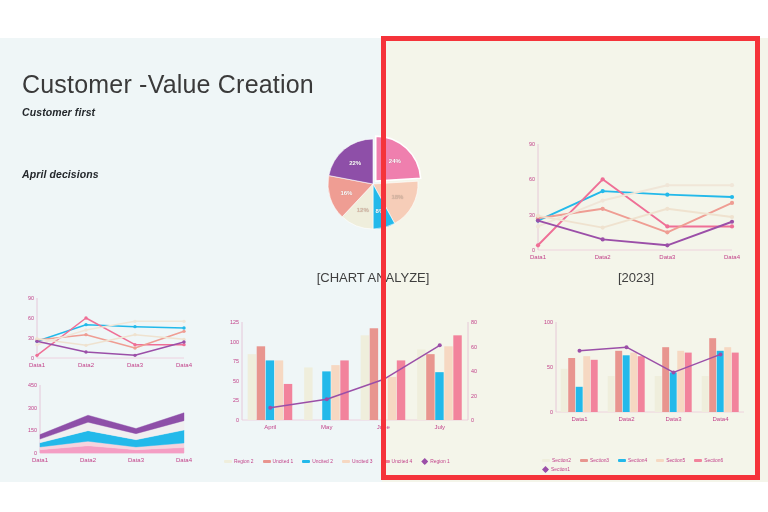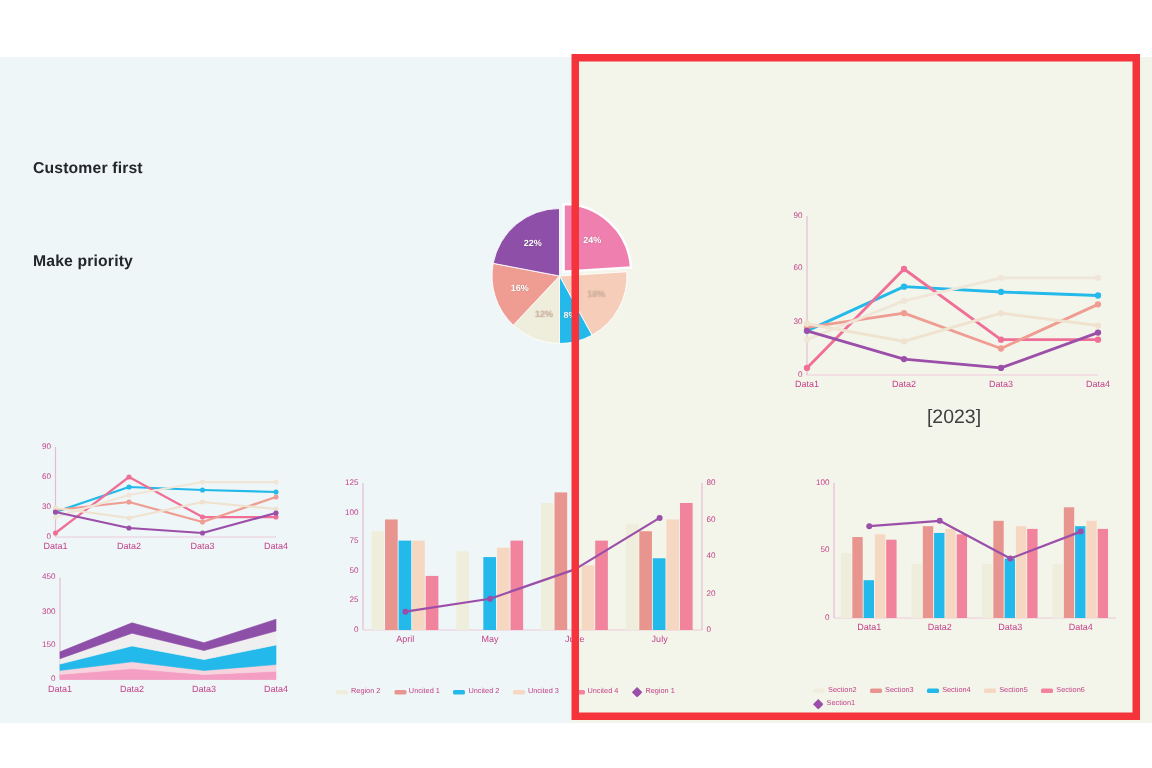--- a/index.html
+++ b/index.html
@@ -11,21 +11,21 @@
   #slide{position:absolute;left:0;top:38px;width:768px;height:444px;background:#eff6f7;overflow:hidden;}
   
   #slide-right-tint{position:absolute;left:382px;top:0;width:386px;height:444px;background:#f4f5ea;}
 
   
   #red-box{position:absolute;left:381px;top:36px;width:379px;height:444px;border:5px solid #f5333a;box-sizing:border-box;pointer-events:none;z-index:40;}
 
   
   .title{position:absolute;left:22px;top:32px;font-size:25px;color:#3a3a3a;letter-spacing:.2px;font-weight:400;white-space:nowrap;}
   .copy{position:absolute;left:22px;color:#23272b;}
-  .hd{font-size:10.5px;font-weight:bold;letter-spacing:.1px;}
+  .hd{font-size:10.5px;font-weight:bold;letter-spacing:.1px;font-style:italic;}
   .bd{font-size:9.6px;line-height:12.2px;font-weight:600;}
   #blk1{top:68px;width:300px;}
   #blk2{top:130px;width:305px;}
 
   
   .chart{position:absolute;}
   .axis-lbl{position:absolute;font-size:5.4px;color:#c2428a;white-space:nowrap;}
   .cat-lbl{position:absolute;font-size:6px;color:#c2428a;white-space:nowrap;transform:translateX(-50%);}
   .cap{position:absolute;font-size:13px;color:#3f3f3f;white-space:nowrap;transform:translateX(-50%);}
 
@@ -43,47 +43,49 @@
   svg{display:block;overflow:visible;}
 </style>
 </head>
 <body>
 
 <div id="stage">
 
   <div id="slide">
     <div id="slide-right-tint"></div>
 
+    <div class="title">Customer -Value Creation</div>
 
     <div class="copy" id="blk1">
       <div class="hd">Customer first</div>
     </div>
 
     <div class="copy" id="blk2">
-      <div class="hd">Make priority</div>
+      <div class="hd">April decisions</div>
     </div>
 
     <div id="pie-wrap">
       <svg id="pie-svg" width="110" height="112" viewBox="0 0 110 112">
           <path d="M 57.73818842371475 53.08412549031436 L 57.73818842371475 8.084125490314356 A 45 45 0 0 1 102.64939120298698 50.25855211149525 Z" fill="#ef7fae" stroke="#ffffff" stroke-width="1.6"></path>
           <path d="M 55 56 L 99.91120277927223 53.17442662118089 A 45 45 0 0 1 76.6789153345772 95.43380060197386 Z" fill="#f6cdb8" stroke="#ffffff" stroke-width="0.6"></path>
           <path d="M 55 56 L 76.6789153345772 95.43380060197386 A 45 45 0 0 1 55.000000000000014 101 Z" fill="#23b9ea" stroke="#ffffff" stroke-width="0.6"></path>
           <path d="M 55 56 L 55.000000000000014 101 A 45 45 0 0 1 24.195380233209022 88.80358823396352 Z" fill="#efeedc" stroke="#ffffff" stroke-width="0.6"></path>
           <path d="M 55 56 L 24.195380233209022 88.80358823396352 A 45 45 0 0 1 10.797073717209003 47.56784084364243 Z" fill="#ef9d93" stroke="#ffffff" stroke-width="0.6"></path>
           <path d="M 55 56 L 10.797073717209003 47.56784084364243 A 45 45 0 0 1 54.99999999999999 11 Z" fill="#8e4fa8" stroke="#ffffff" stroke-width="0.6"></path>
         </svg>
       <div id="pie-labels">
           <div class="pie-lbl" style="left: 76.8371px; top: 32.7459px;">24%</div>
           <div class="pie-lbl" style="left: 79.449px; top: 69.4409px; color: rgb(217, 185, 166);">18%</div>
           <div class="pie-lbl" style="left: 61.9384px; top: 83.0235px;">8%</div>
           <div class="pie-lbl" style="left: 44.7293px; top: 81.9408px; color: rgb(217, 185, 166);">12%</div>
           <div class="pie-lbl" style="left: 28.4655px; top: 64.6216px;">16%</div>
           <div class="pie-lbl" style="left: 37.2159px; top: 34.5027px;">22%</div>
         </div>
     </div>
+    <div class="cap" style="left:373px;top:232px;">[CHART ANALYZE]</div>
 
     <div class="chart" id="c-line2023" style="left:520px;top:100px;width:220px;height:128px;">
         <svg width="220" height="128">
           <line x1="18" y1="6" x2="18" y2="112" stroke="#e3bcd3" stroke-width="0.8"></line>
           <line x1="18" y1="112" x2="212" y2="112" stroke="#edc9da" stroke-width="0.8"></line>
           <path d="M 18 82.55555555555556 L 82.66666666666667 53.11111111111111 L 147.33333333333334 56.64444444444444 L 212 59" fill="none" stroke="#23b9ea" stroke-width="1.9" stroke-linejoin="round" stroke-linecap="round"></path>
           <circle cx="18" cy="82.55555555555556" r="2.1" fill="#23b9ea"></circle>
           <circle cx="82.66666666666667" cy="53.11111111111111" r="2.1" fill="#23b9ea"></circle>
           <circle cx="147.33333333333334" cy="56.64444444444444" r="2.1" fill="#23b9ea"></circle>
           <circle cx="212" cy="59" r="2.1" fill="#23b9ea"></circle>

